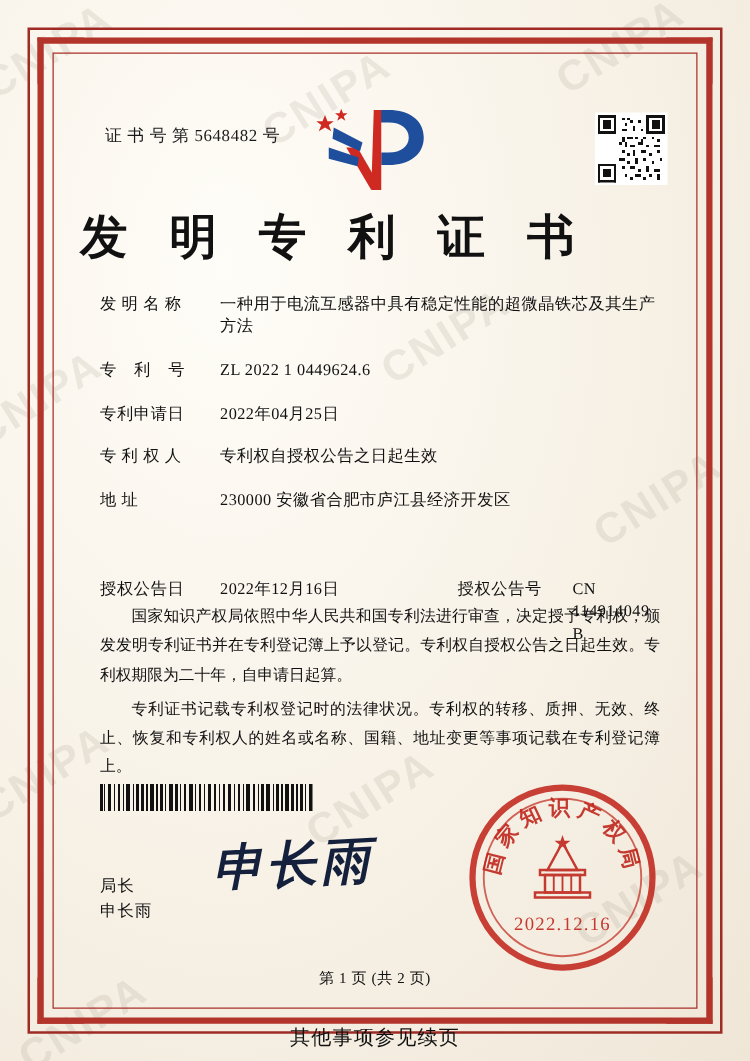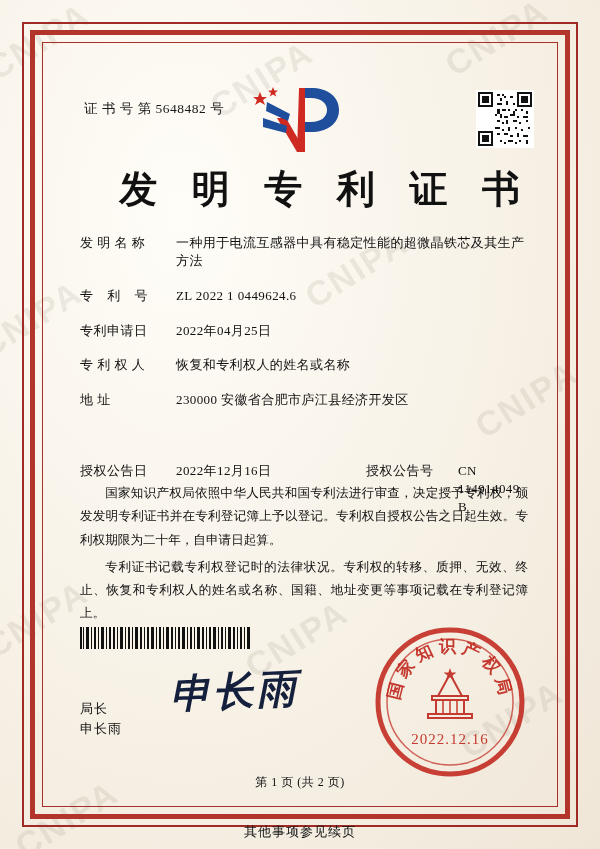--- a/index.html
+++ b/index.html
@@ -77,27 +77,27 @@
     width:94px;height:72px;
   }
   .qr{
     position:absolute;right:14px;top:38px;
     width:54px;height:54px;
     background:#fff;
     padding:2px;
   }
 
   .title{
-    position:absolute;left:0;right:16px;top:112px;
-    text-align:right;
+    position:absolute;left:0;right:4px;top:112px;
+    text-align:left;
     font-size:38px;
     letter-spacing:12px;
     color:#111;
     font-weight:bold;
-    font-family:Liberation Sans, sans-serif;
+    font-family:Liberation Serif, serif;
     text-indent:12px;
   }
 
   .fields{
     position:absolute;left:28px;right:18px;top:182px;
     font-size:13px;color:#111;
   }
   .frow{
     display:flex;align-items:baseline;
     margin-bottom:16.5px;
@@ -144,21 +144,21 @@
   .seal{
     position:absolute;right:18px;top:570px;
     width:160px;height:160px;
   }
   .pageno{
     position:absolute;left:0;right:0;bottom:6px;
     text-align:center;font-size:12px;color:#111;letter-spacing:0.5px;
   }
   .footnote{
     position:absolute;left:0;right:0;bottom:8px;
-    text-align:center;font-size:13px;color:#111;letter-spacing:1px;
+    text-align:center;font-size:16px;color:#111;letter-spacing:1px;
   }
 </style>
 </head>
 <body>
 
 <div class="page">
 
   <div class="wm wm1">CNIPA</div>
   <div class="wm wm2">CNIPA</div>
   <div class="wm wm3">CNIPA</div>
@@ -270,21 +270,21 @@
       <div class="frow">
         <div class="flabel sp">专 利 号</div>
         <div class="fvalue">ZL 2022 1 0449624.6</div>
       </div>
       <div class="frow">
         <div class="flabel">专利申请日</div>
         <div class="fvalue">2022年04月25日</div>
       </div>
       <div class="frow">
         <div class="flabel">专 利 权 人</div>
-        <div class="fvalue">恢复和专利权人的姓名或名称</div>
+        <div class="fvalue">专利权自授权公告之日起生效</div>
       </div>
       <div class="frow">
         <div class="flabel">地 址</div>
         <div class="fvalue">230000 安徽省合肥市庐江县经济开发区</div>
       </div>
       <div class="frow dual">
         <div class="flabel">授权公告日</div>
         <div class="fvalue">2022年12月16日</div>
         <div class="flabel2">授权公告号</div>
         <div class="fvalue2">CN 114914049 B</div>

